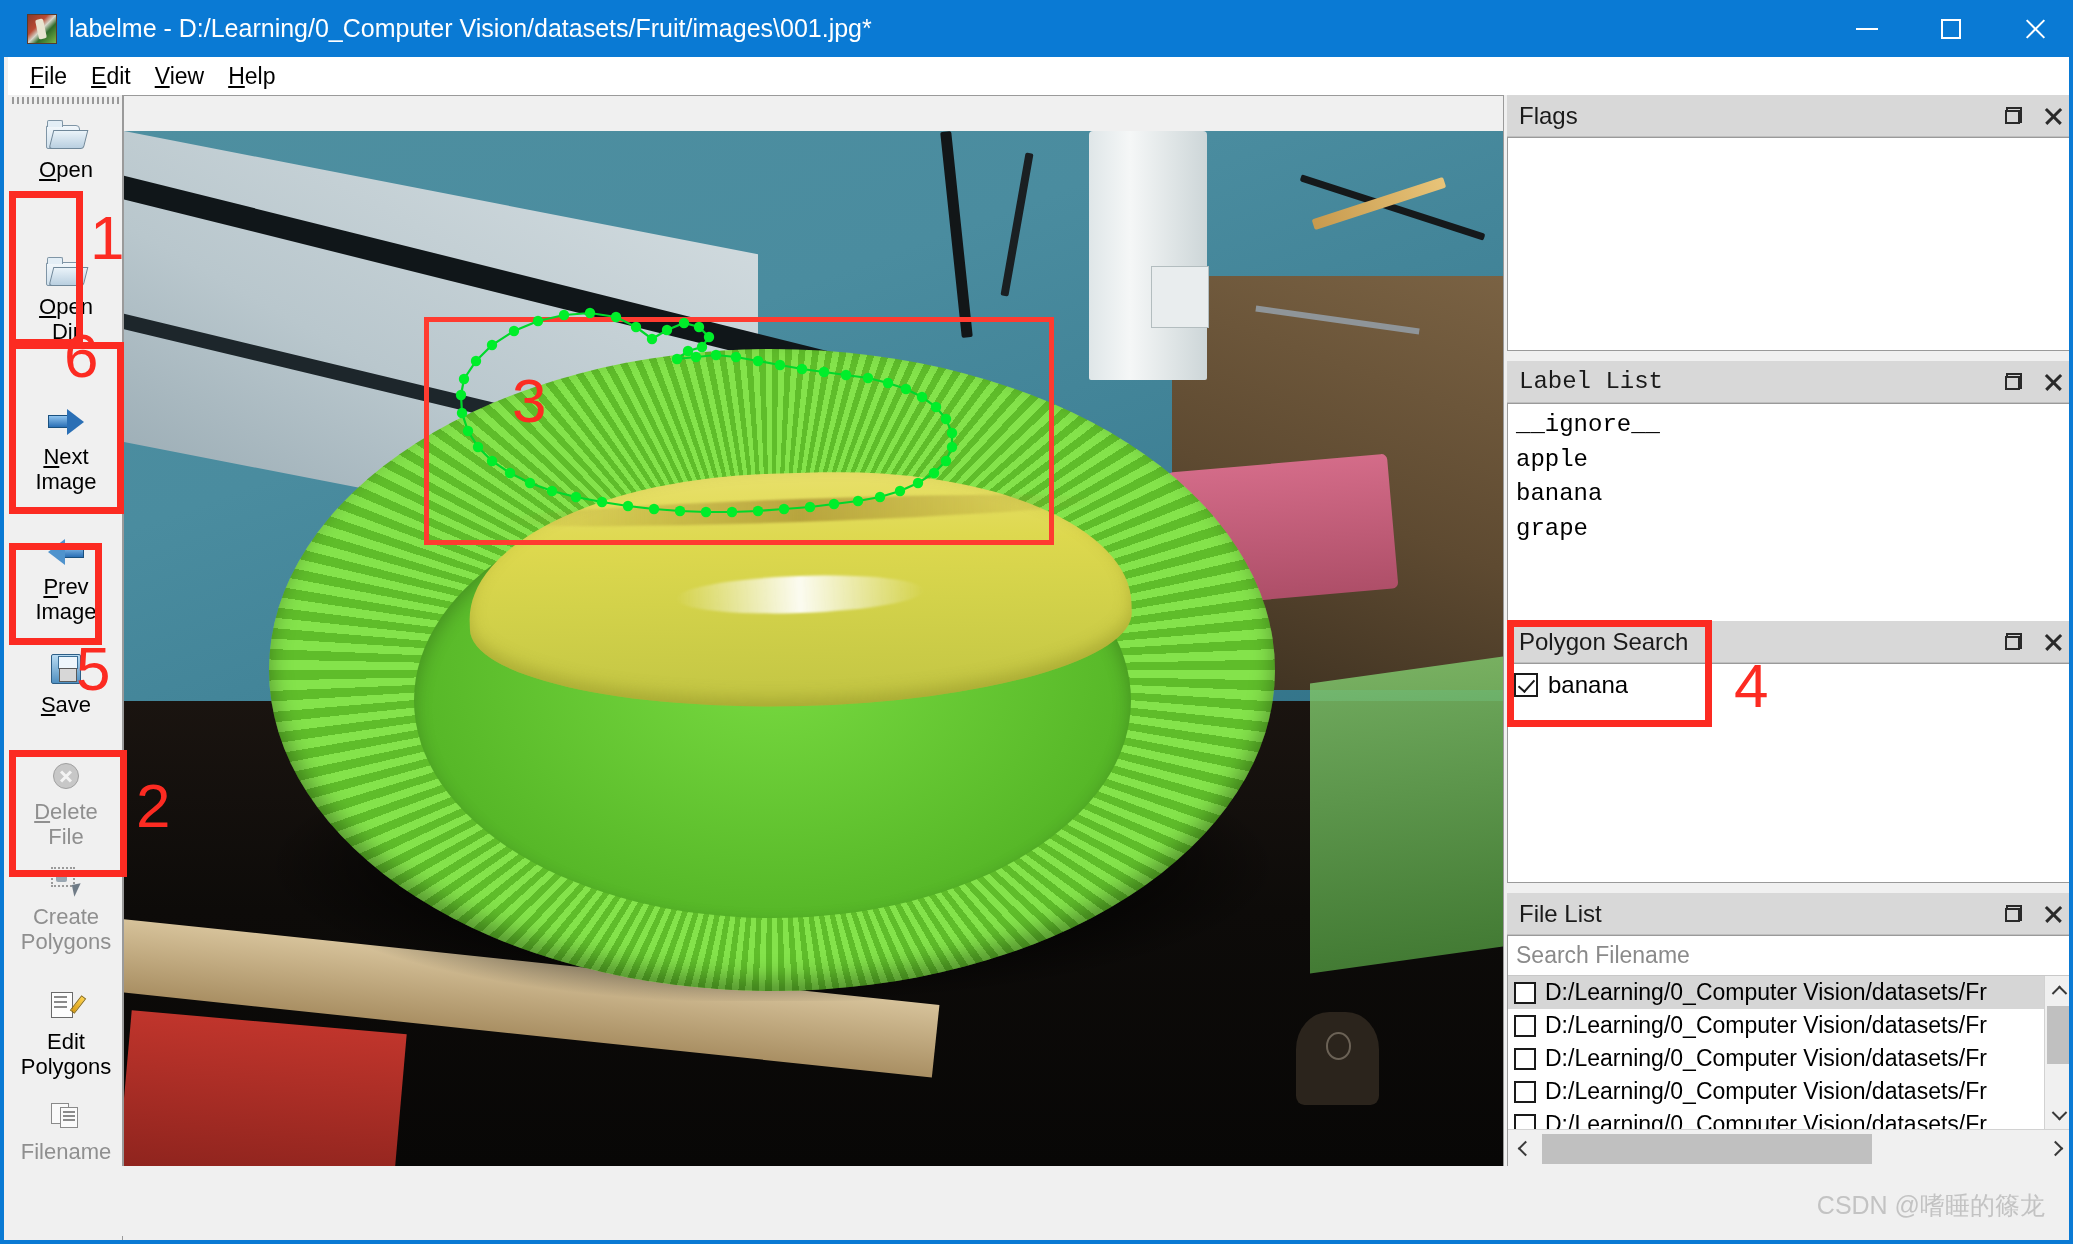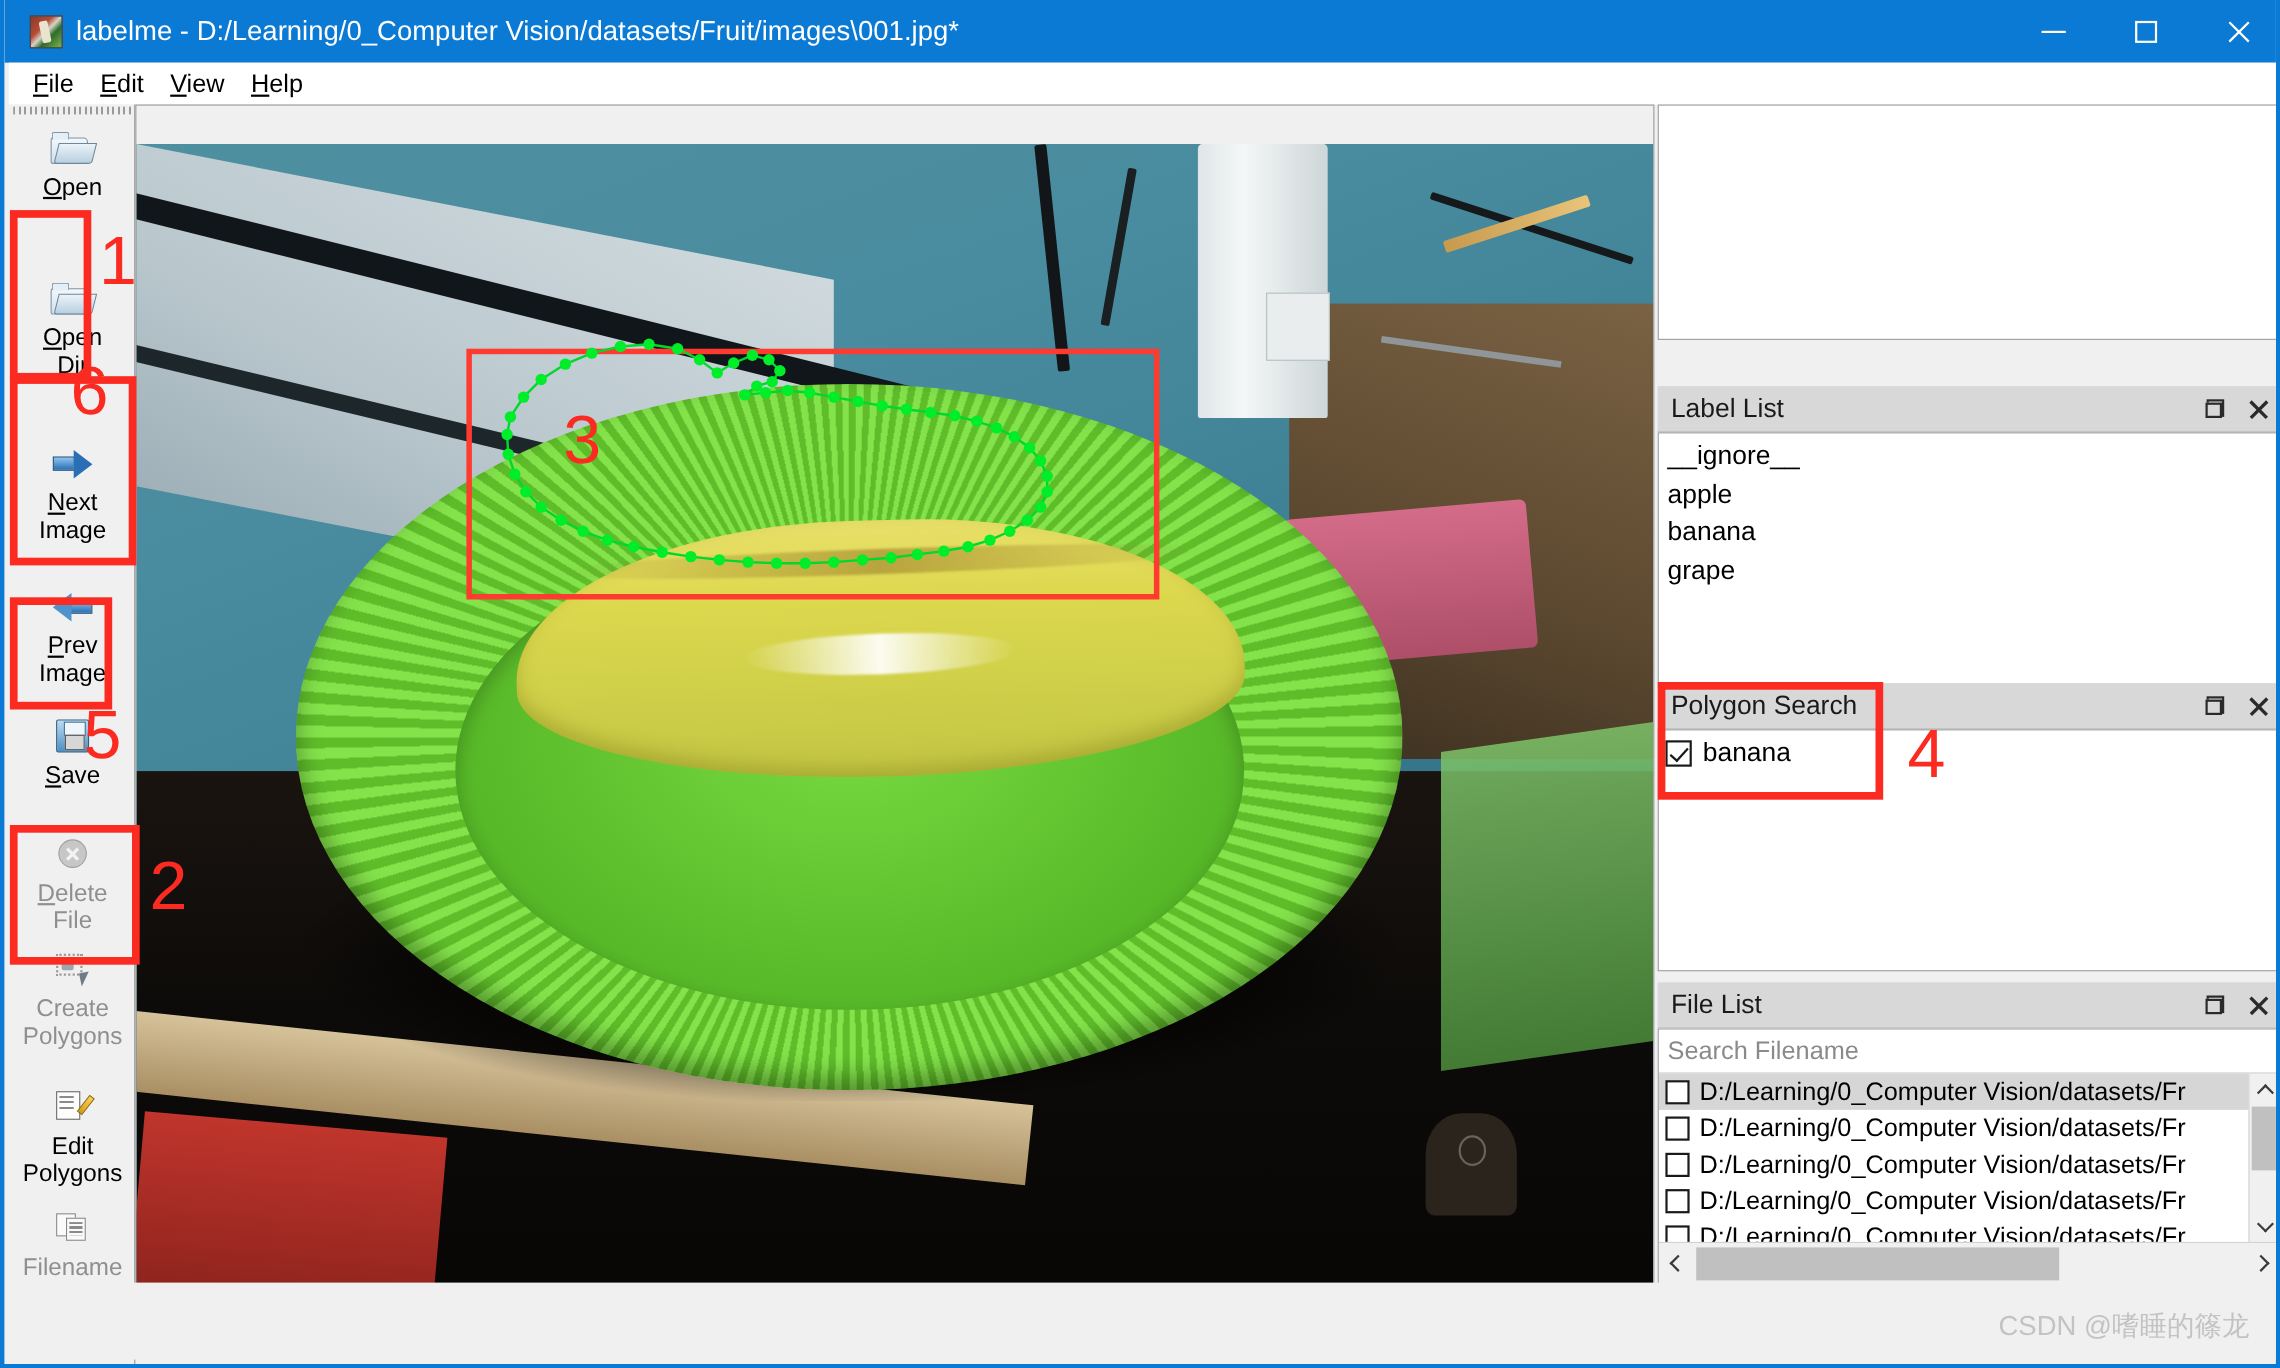--- a/index.html
+++ b/index.html
@@ -710,24 +710,33 @@
             <circle cx="338" cy="282" r="5.2"></circle>
           <circle cx="337" cy="264" r="5.2"></circle>
         </g>
       </svg>
     </div>
   </div>
 
   <div class="dock">
 
     <div class="panel" style="top:0; height:258px;">
+      <div class="panel-title">
+        <span class="t">Flags</span>
+        <span class="pbtn">
+            <span class="ico-float"></span>
+          </span>
+        <span class="pbtn">
+            <span class="ico-x"></span>
+          </span>
+      </div>
       <div class="panel-body" style="height:214px;"></div>
     </div>
 
-    <div class="panel" style="top:256px; height:252px;">
+    <div class="panel" style="top:266px; height:252px;font-family:Liberation Mono, monospace;">
       <div class="panel-title">
         <span class="t">Label List</span>
         <span class="pbtn">
             <span class="ico-float"></span>
           </span>
         <span class="pbtn">
             <span class="ico-x"></span>
           </span>
       </div>
       <div class="panel-body" style="height:232px; padding-top:4px;">

